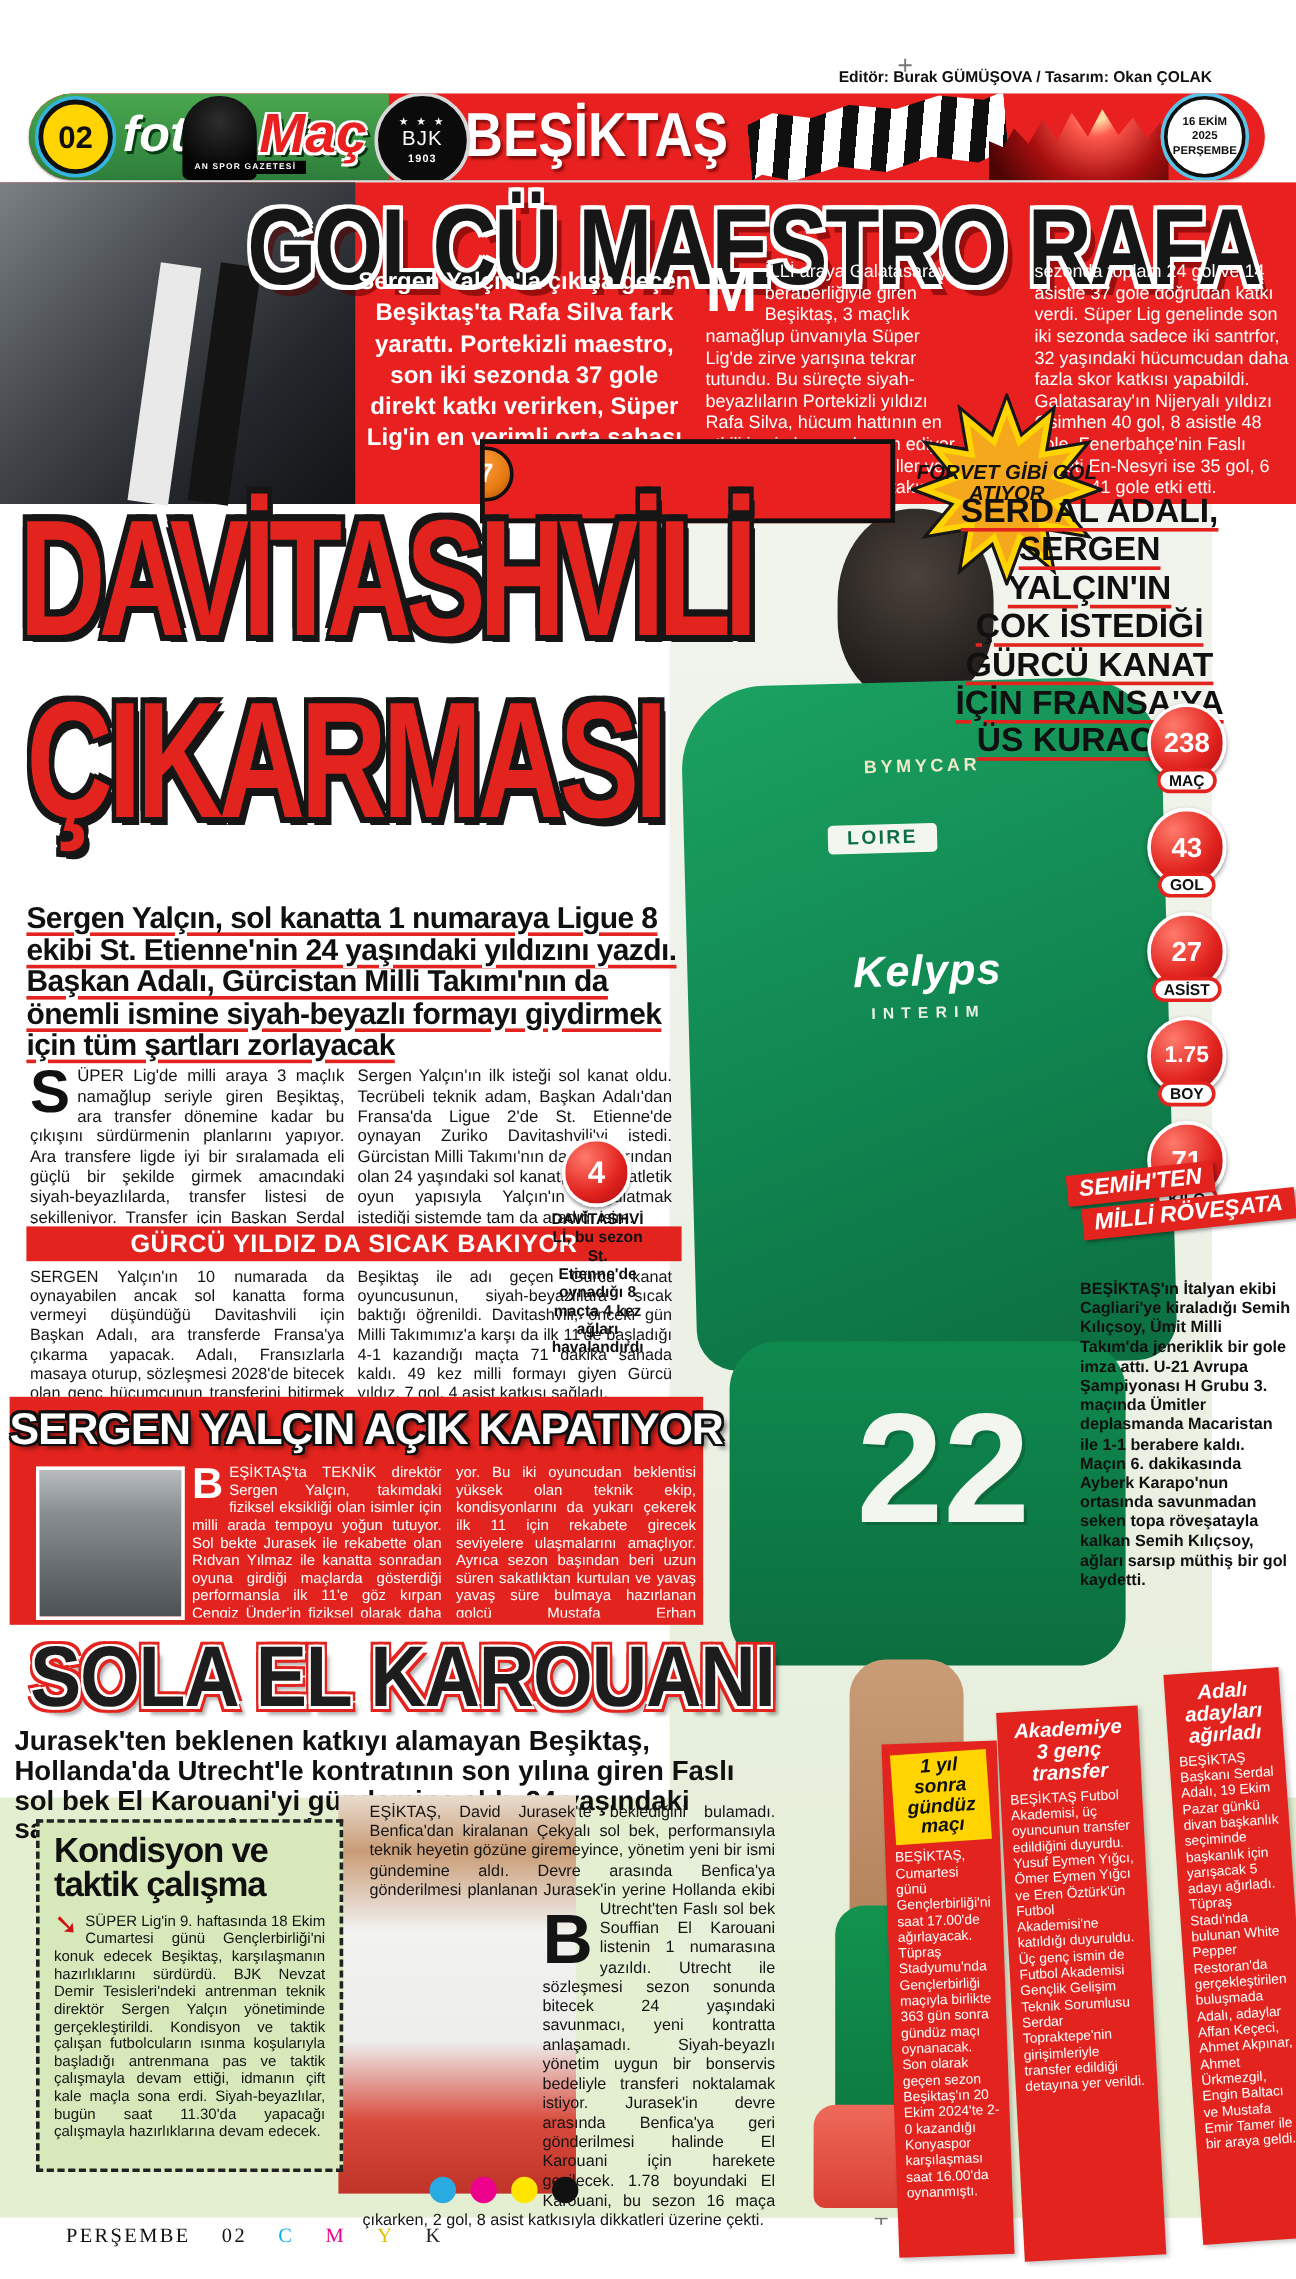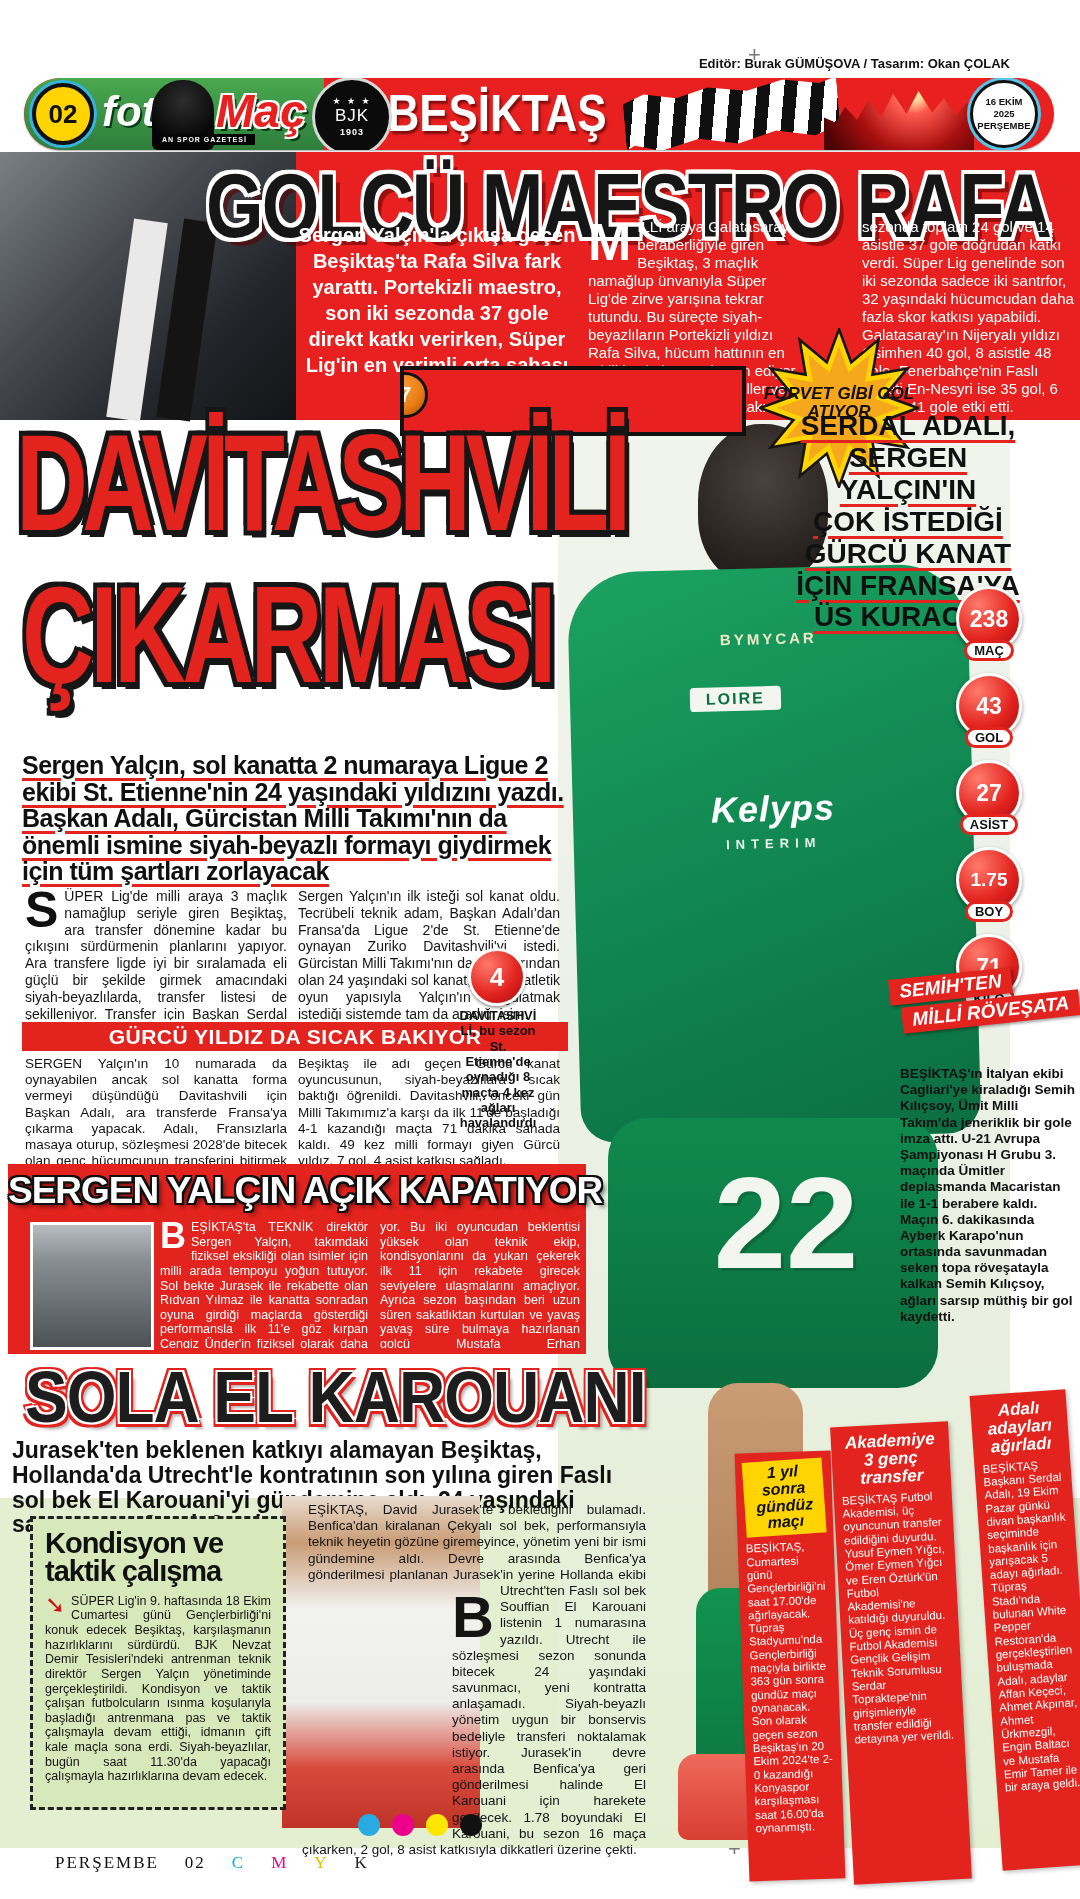--- a/index.html
+++ b/index.html
@@ -272,21 +272,21 @@
     <div class="stat">
       <div class="stat-ball" style="font-size:19px;">1.75</div>
       <div class="stat-label">BOY</div>
     </div>
     <div class="stat">
       <div class="stat-ball">71</div>
       <div class="stat-label">KİLO</div>
     </div>
   </div>
 
-  <div class="abs subhead">Sergen Yalçın, sol kanatta 2 numaraya Ligue 2 ekibi St. Etienne'nin 24 yaşındaki yıldızını yazdı. Başkan Adalı, Gürcistan Milli Takımı'nın da önemli ismine siyah-beyazlı formayı giydirmek için tüm şartları zorlayacak</div>
+  <div class="abs subhead">Sergen Yalçın, sol kanatta 1 numaraya Ligue 8 ekibi St. Etienne'nin 24 yaşındaki yıldızını yazdı. Başkan Adalı, Gürcistan Milli Takımı'nın da önemli ismine siyah-beyazlı formayı giydirmek için tüm şartları zorlayacak</div>
   <div class="abs bodycol col1a">
     <span class="drop">S</span><span>ÜPER Lig'de milli araya 3 maçlık namağlup seriyle giren Beşiktaş, ara transfer dönemine kadar bu çıkışını sürdürmenin planlarını yapıyor. Ara transfere ligde iyi bir sıralamada eli güçlü bir şekilde girmek amacındaki siyah-beyazlılarda, transfer listesi de şekilleniyor. Transfer için Başkan Serdal Adalı'dan tam yetki alan</span>
   </div>
   <div class="abs bodycol col1b">
     <span>Sergen Yalçın'ın ilk isteği sol kanat oldu. Tecrübeli teknik adam, Başkan Adalı'dan Fransa'da Ligue 2'de St. Etienne'de oynayan Zuriko Davitashvili'yi istedi. Gürcistan Milli Takımı'nın da yıldızlarından olan 24 yaşındaki sol kanat, hızlı ve atletik oyun yapısıyla Yalçın'ın uygulatmak istediği sistemde tam da aradığı isim.</span>
   </div>
   <div class="abs gurcu-banner">GÜRCÜ YILDIZ DA SICAK BAKIYOR</div>
   <div class="abs bodycol col2a">
     <span>SERGEN Yalçın'ın 10 numarada da oynayabilen ancak sol kanatta forma vermeyi düşündüğü Davitashvili için Başkan Adalı, ara transferde Fransa'ya çıkarma yapacak. Adalı, Fransızlarla masaya oturup, sözleşmesi 2028'de bitecek olan genç hücumcunun transferini bitirmek adına tüm şartlarını zorlayacak. Yaz transfer döneminde de</span>
   </div>

